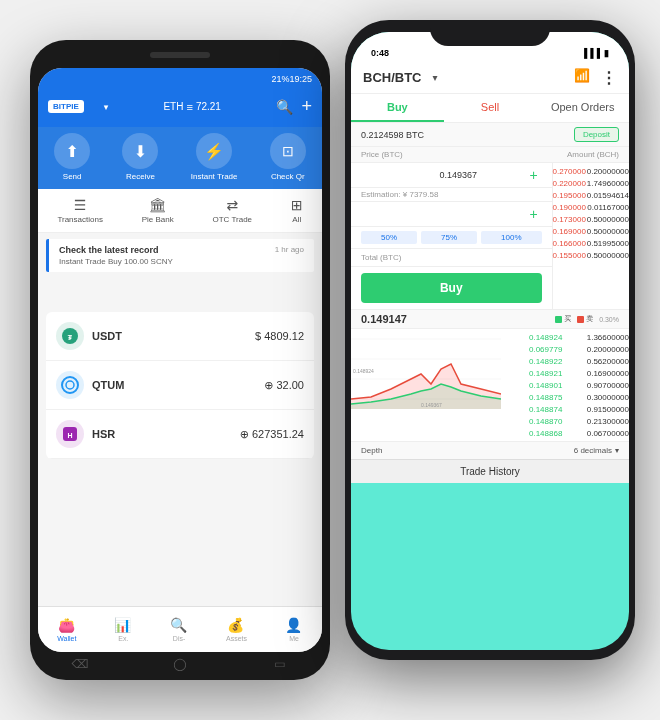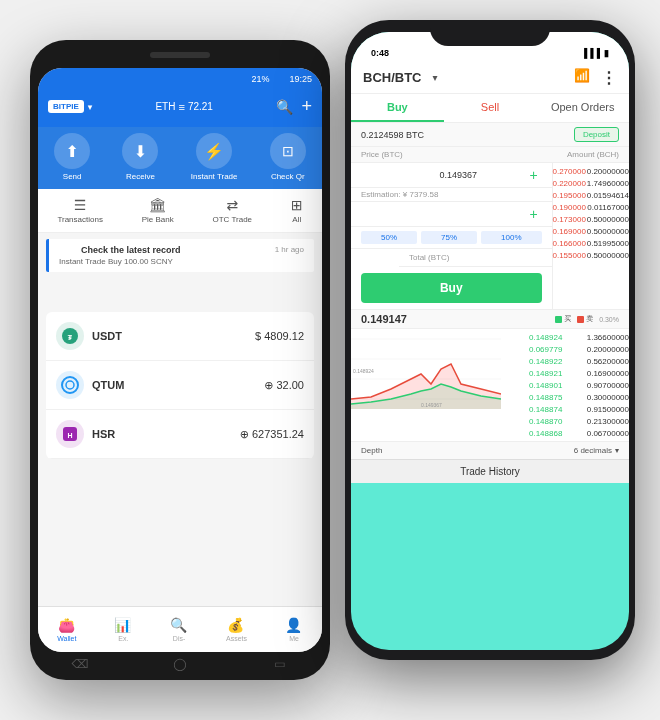--- a/index.html
+++ b/index.html
@@ -146,21 +146,20 @@
       background: white;
       padding: 6px 10px;
       border-left: 3px solid #1a73e8;
       margin: 6px 8px;
       border-radius: 2px;
     }
     .notif-title {
       font-size: 9px;
       font-weight: bold;
       color: #333;
-      margin-left: 22px;
     }
     .notif-time {
       font-size: 8px;
       color: #999;
       float: right;
     }
     .notif-desc {
       font-size: 8px;
       color: #666;
       margin-top: 2px;
@@ -405,21 +404,20 @@
       background: #e8f0fe;
       padding: 2px 20px;
       border-radius: 2px;
     }
     
     .total-row {
       display: flex;
       align-items: center;
       padding: 4px 10px;
       border-bottom: 1px solid #eee;
-      margin-left: 48px;
     }
     
     .buy-btn-row {
       padding: 6px 10px;
     }
     .buy-btn {
       width: 100%;
       background: #2ecc71;
       color: white;
       border: none;
@@ -485,25 +483,25 @@
 </head>
 <body>
 
 <div class="scene">
 
   <div class="android-phone">
     <div class="android-screen">
 
       <div class="android-statusbar">
         <span>21%</span>
-        <span style="margin-left:20px">19:25</span>
+        <span style="margin-left:0">19:25</span>
       </div>
 
       <div class="android-header">
-        <div style="display:flex;align-items:center;gap:4px">
+        <div style="display:flex;align-items:center;gap:20px">
           <span class="bitpie-logo">BITPIE</span>
           <span style="color:white;font-size:9px">▾</span>
         </div>
         <div style="display:flex;align-items:center;gap:3px">
           <span class="eth-balance">ETH</span>
           <span style="color:white;font-size:11px">≡</span>
           <span class="eth-balance">72.21</span>
         </div>
         <div class="header-icons">
           <span>🔍</span>

